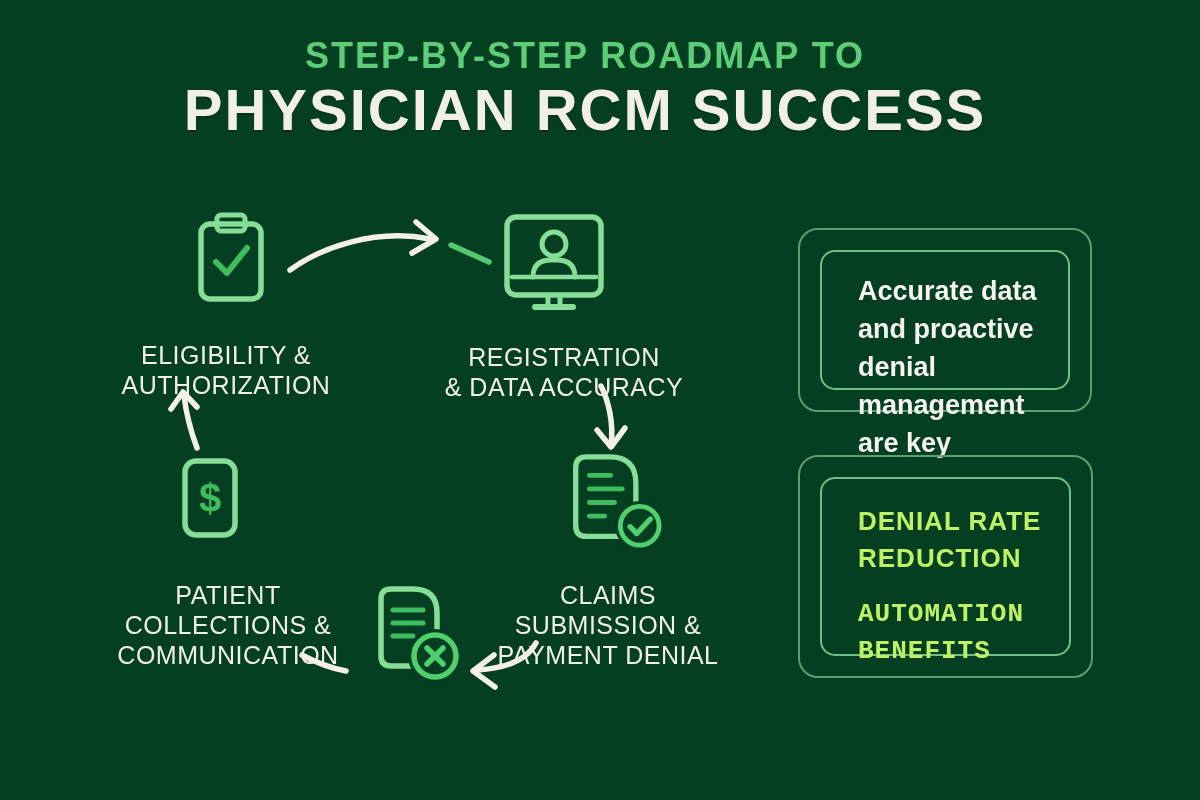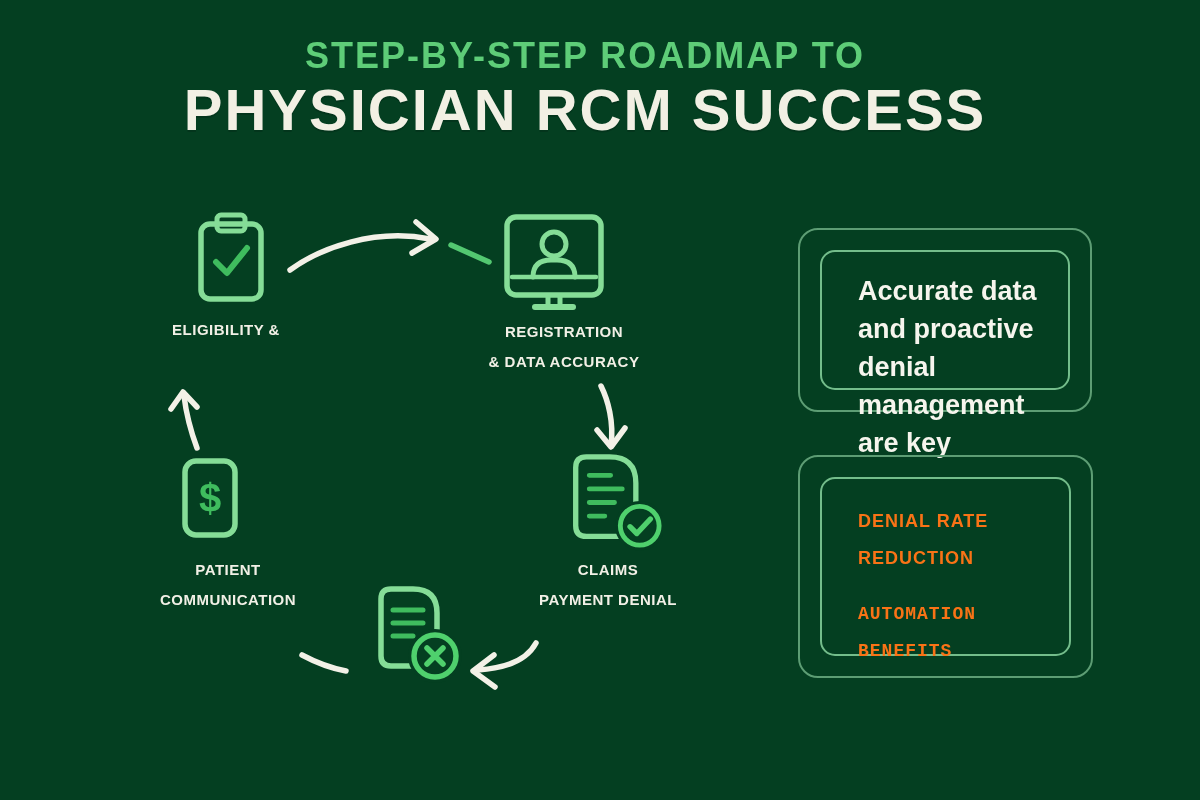--- a/index.html
+++ b/index.html
@@ -13,22 +13,23 @@
   .title-kicker{
     color:#5ecd78;font-size:36px;font-weight:bold;letter-spacing:2px;line-height:40px;
   }
   .title-main{
     color:#f2f0e4;font-size:58px;font-weight:bold;letter-spacing:2px;line-height:60px;margin-top:4px;
     text-shadow:0 2px 0 rgba(0,0,0,0.15);
   }
   
   .step-label{
     position:absolute;transform:translateX(-50%);text-align:center;
-    color:#f2f0e6;font-size:15px;font-weight:bold;letter-spacing:0.5px;line-height:30px;
+    color:#f2f0e6;font-size:25px;font-weight:normal;letter-spacing:0.5px;line-height:30px;
     white-space:nowrap;
+    margin-top:25px;
   }
   .step-label span{display:block;}
   .lbl-eligibility{left:226px;top:315px;}
   .lbl-registration{left:564px;top:317px;}
   .lbl-claims{left:608px;top:555px;}
   .lbl-denial{left:412px;top:689px;}
   .lbl-patient{left:228px;top:555px;}
   
   .icon{position:absolute;}
   .ic-clipboard{left:196px;top:212px;}
@@ -51,21 +52,21 @@
     border:2.5px solid #74bd8b;border-radius:15px;width:100%;height:100%;box-sizing:border-box;
   }
   .callout-1{left:798px;top:228px;width:294px;height:184px;}
   .callout-1 .callout-inner{padding:20px 26px 0 36px;}
   .callout-1 p{
     margin:0;color:#f6f5ed;font-size:27px;line-height:38px;font-weight:bold;
   }
   .callout-2{left:798px;top:455px;width:295px;height:223px;}
   .callout-2 .callout-inner{padding:24px 18px 0 36px;}
   .callout-2 p{
-    margin:0;color:#f97316;font-size:18px;line-height:37px;font-weight:bold;letter-spacing:1px;
+    margin:0;color:#bef264;font-size:26px;line-height:37px;font-weight:bold;letter-spacing:1px;
   }
   .callout-2 p + p{margin-top:19px;font-family:Liberation Mono, monospace;}
   .callout-2 span{display:block;}
 </style>
 </head>
 <body>
 
 <div class="canvas">
 
   <div class="title-wrap">
@@ -117,31 +118,34 @@
     <path class="st-bright" d="M56,64 L72,80 M72,64 L56,80" stroke-width="5.5"></path>
   </svg>
 
   <svg class="icon ic-dollar" width="58" height="82" viewBox="0 0 58 82" aria-hidden="true">
     <rect class="st-light" x="4" y="4" width="50" height="74" rx="11" stroke-width="5.5"></rect>
     <text x="29" y="55" text-anchor="middle" fill="#3fbc5e" font-family="Liberation Sans, DejaVu Sans, sans-serif" font-size="40" font-weight="bold">$</text>
   </svg>
 
   <div class="step-label lbl-eligibility">
     <span>ELIGIBILITY &amp;</span>
+    <span>AUTHORIZATION</span>
   </div>
   <div class="step-label lbl-registration">
     <span>REGISTRATION</span>
     <span>&amp; DATA ACCURACY</span>
   </div>
   <div class="step-label lbl-claims">
     <span>CLAIMS</span>
+    <span>SUBMISSION &amp;</span>
     <span>PAYMENT DENIAL</span>
   </div>
   <div class="step-label lbl-patient">
     <span>PATIENT</span>
+    <span>COLLECTIONS &amp;</span>
     <span>COMMUNICATION</span>
   </div>
 
   <div class="callout callout-1">
     <div class="callout-inner">
       <p>Accurate data and proactive denial management are key</p>
     </div>
   </div>
 
   <div class="callout callout-2">

